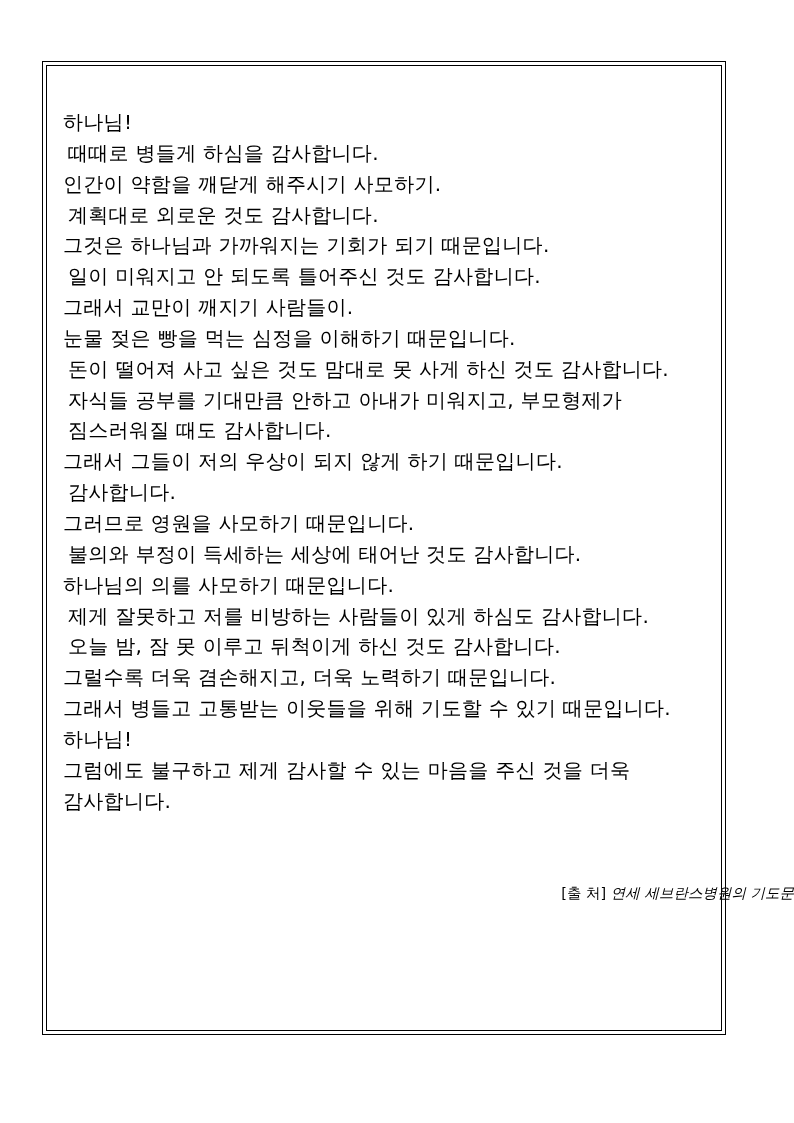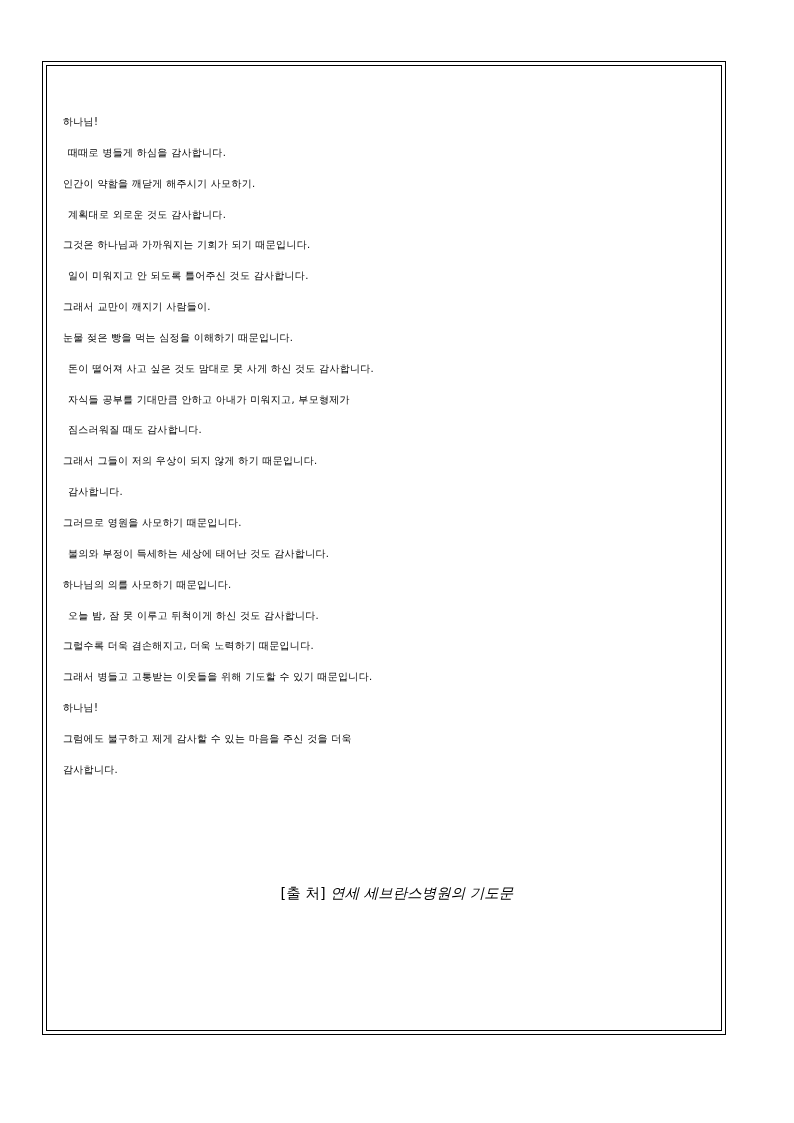--- a/index.html
+++ b/index.html
@@ -33,33 +33,33 @@
     }
     .content {
       position: absolute;
       left: 63px;
       top: 113px;
       width: 640px;
     }
     .line {
       height: 30.85px;
       line-height: 18px;
-      font-size: 10px;
+      font-size: 20px;
       white-space: pre;
       letter-spacing: 0.3px;
     }
     .line.indent {
       padding-left: 5px;
     }
     .source {
       position: absolute;
       left: 0;
       width: 794px;
       top: 884px;
-      text-align: center;
+      text-align: right;
       font-size: 14.5px;
       line-height: 18px;
       white-space: pre;
     }
     .source .label {
       font-style: normal;
     }
     .source .title {
       font-style: italic;
     }
@@ -80,20 +80,21 @@
   <div class="line">그래서 교만이 깨지기 사람들이.</div>
   <div class="line">눈물 젖은 빵을 먹는 심정을 이해하기 때문입니다.</div>
   <div class="line indent">돈이 떨어져 사고 싶은 것도 맘대로 못 사게 하신 것도 감사합니다.</div>
   <div class="line indent">자식들 공부를 기대만큼 안하고 아내가 미워지고, 부모형제가</div>
   <div class="line indent">짐스러워질 때도 감사합니다.</div>
   <div class="line">그래서 그들이 저의 우상이 되지 않게 하기 때문입니다.</div>
   <div class="line indent">감사합니다.</div>
   <div class="line">그러므로 영원을 사모하기 때문입니다.</div>
   <div class="line indent">불의와 부정이 득세하는 세상에 태어난 것도 감사합니다.</div>
   <div class="line">하나님의 의를 사모하기 때문입니다.</div>
+  <div class="line indent">제게 잘못하고 저를 비방하는 사람들이 있게 하심도 감사합니다.</div>
   <div class="line indent">오늘 밤, 잠 못 이루고 뒤척이게 하신 것도 감사합니다.</div>
   <div class="line">그럴수록 더욱 겸손해지고, 더욱 노력하기 때문입니다.</div>
   <div class="line">그래서 병들고 고통받는 이웃들을 위해 기도할 수 있기 때문입니다.</div>
   <div class="line">하나님!</div>
   <div class="line">그럼에도 불구하고 제게 감사할 수 있는 마음을 주신 것을 더욱</div>
   <div class="line">감사합니다.</div>
 </div>
 
 <div class="source"><span class="label">[출 처]</span> <span class="title">연세 세브란스병원의 기도문</span></div>
 

